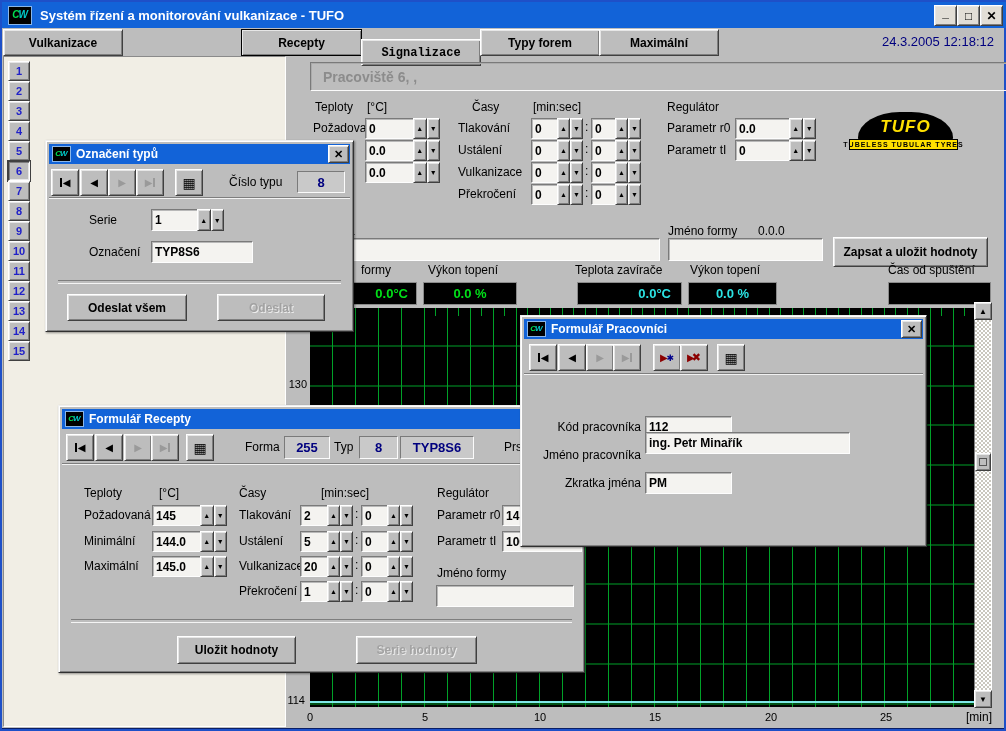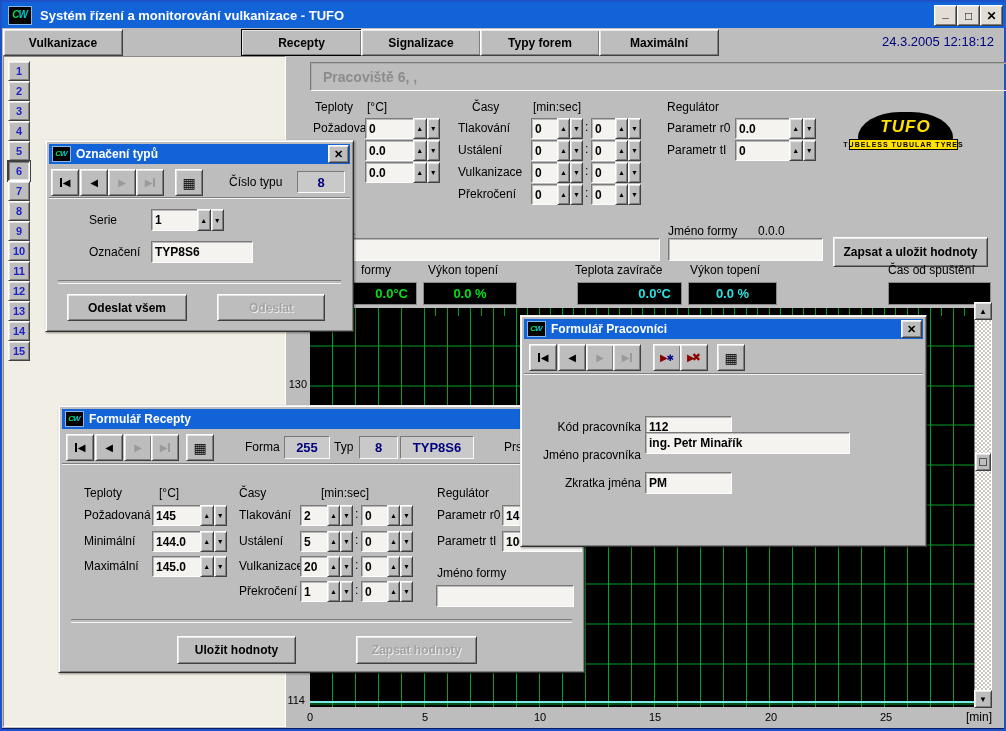--- a/index.html
+++ b/index.html
@@ -86,21 +86,21 @@
       <span>✕</span>
     </div>
 
   <div class="abs" style="left:2px;top:29px;width:1002px;height:25px;background:#BDBDBD;">
     <div class="abs raised btn" style="left:1px;top:0;width:118px;height:25px;">
         <span>Vulkanizace</span>
       </div>
     <div class="abs raised btn" style="left:239px;top:0;width:119px;height:25px;outline:1px solid #000;outline-offset:-1px;">
         <span>Recepty</span>
       </div>
-    <div class="abs raised btn" style="left:359px;top:0;width:118px;height:25px;">
+    <div class="abs raised btn" style="left:359px;top:10px;width:118px;height:25px;font-family:Liberation Mono, monospace;">
         <span>Signalizace</span>
       </div>
     <div class="abs raised btn" style="left:478px;top:0;width:118px;height:25px;">
         <span>Typy forem</span>
       </div>
     <div class="abs raised btn" style="left:597px;top:0;width:118px;height:25px;">
         <span>Maximální</span>
       </div>
     <div class="abs b" style="left:720px;top:5px;width:272px;text-align:right;color:#00007F;font-size:13px;">24.3.2005 12:18:12</div>
   </div>
@@ -471,21 +471,21 @@
     <div class="abs b lbl" style="left:378px;top:160px;">Jméno formy</div>
     <div class="abs edit" style="left:377px;top:179px;width:133px;height:20px;">
         <span></span>
       </div>
 
     <div class="abs sep" style="left:12px;top:213px;width:501px;"></div>
     <div class="abs raised btn" style="left:118px;top:230px;width:117px;height:26px;">
         <span>Uložit hodnoty</span>
       </div>
     <div class="abs raised btn disabled" style="left:297px;top:230px;width:119px;height:26px;">
-        <span>Zapsat hodnoty</span>
+        <span>Serie hodnoty</span>
       </div>
   </div>
 
   <div class="abs dlg" style="left:520px;top:315px;width:405px;height:230px;z-index:20;">
     <div class="titlebar">
       <span class="cw" style="width:17px;height:14px;font-size:8px;">
           <span class="c1">C</span>
           <span class="c2">W</span>
         </span>
       <span>Formulář Pracovníci</span>

